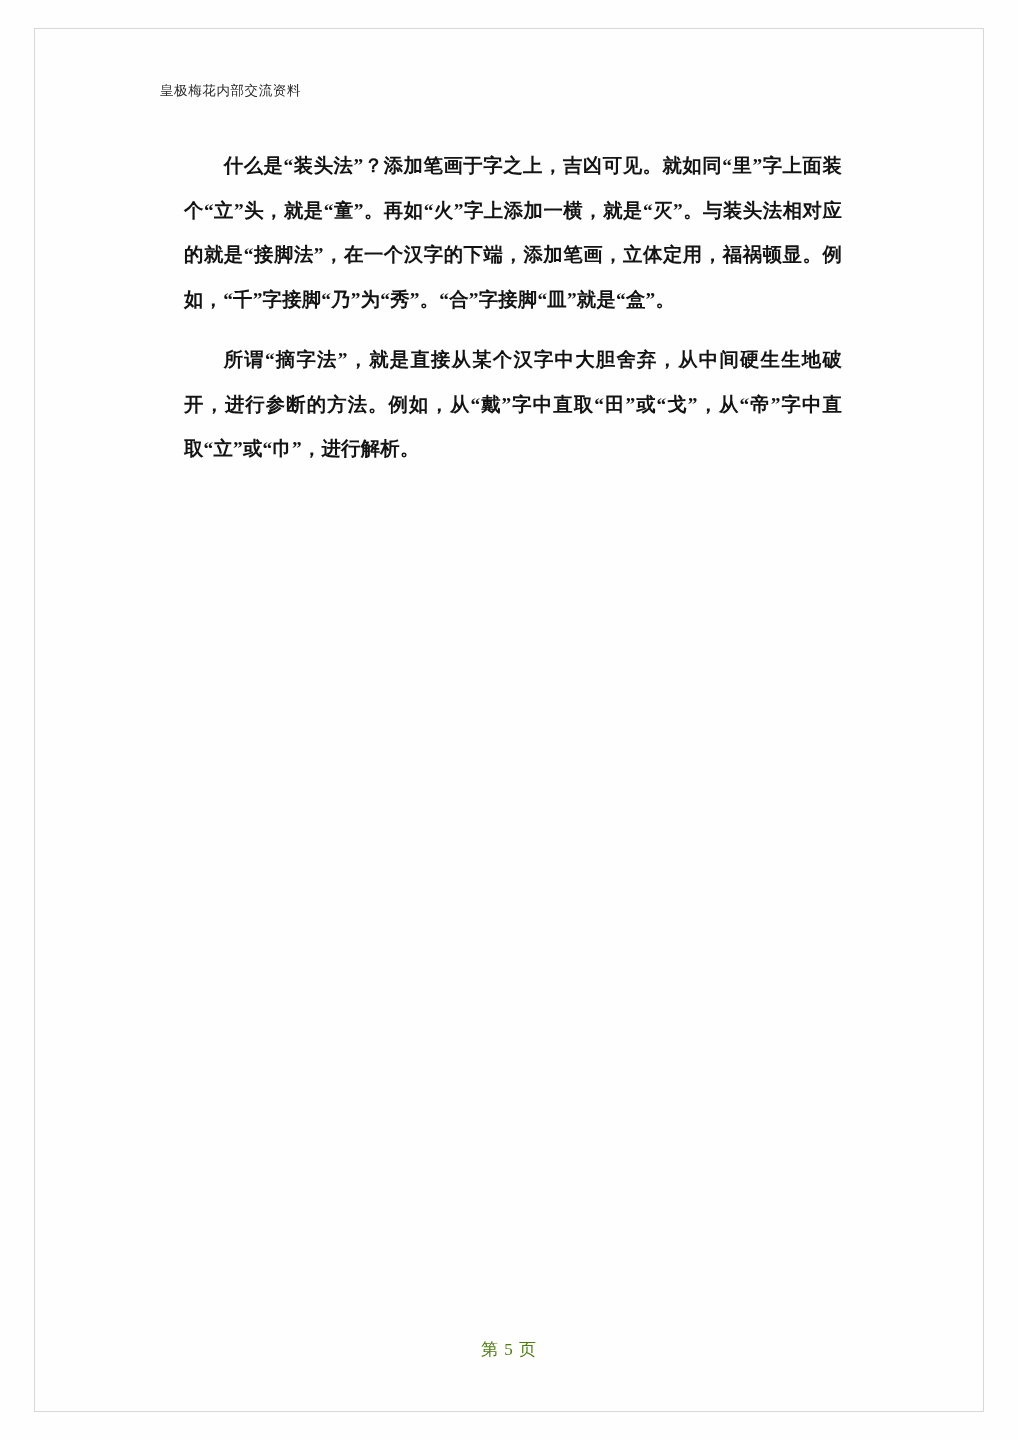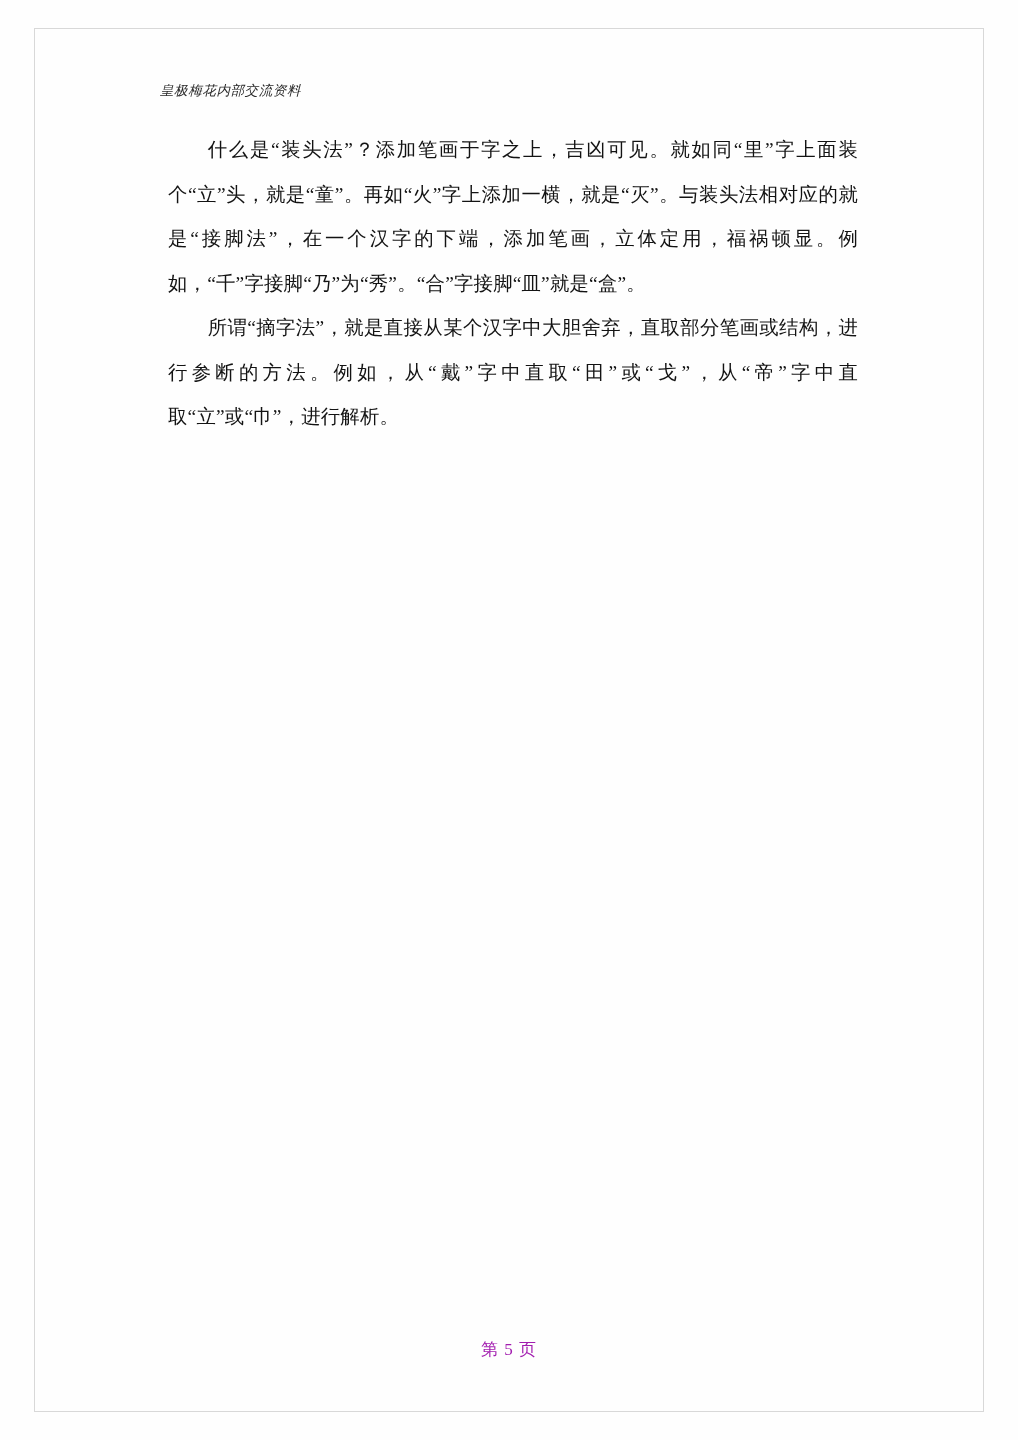--- a/index.html
+++ b/index.html
@@ -36,60 +36,60 @@
   }
   .header-label {
     position: absolute;
     left: 160px;
     top: 82px;
     font-size: 13.5px;
     letter-spacing: 0.6px;
     color: #2a2a2a;
     font-family: "Liberation Serif", "DejaVu Serif", serif;
     white-space: nowrap;
-    font-style: italic;
   }
   .body-text {
     position: absolute;
     left: 168px;
     top: 128px;
     width: 690px;
     font-size: 19.4px;
     line-height: 44.5px;
     color: #131313;
     text-align: justify;
     text-justify: inter-character;
     letter-spacing: 0.2px;
   }
   .para {
-    margin: 0;
+    margin: 16px;
     text-indent: 2.05em;
     text-align: justify;
     text-justify: inter-character;
+    font-weight: bold;
   }
   .footer {
     position: absolute;
     left: 0;
     top: 1338px;
     width: 1018px;
     text-align: center;
     font-size: 17px;
-    color: #a21caf;
+    color: #4d7c0f;
     letter-spacing: 1px;
   }
 </style>
 </head>
 <body>
 
 <div class="page">
 
   <div class="page-frame"></div>
 
   <div class="header-label">皇极梅花内部交流资料</div>
 
   <div class="body-text">
     <p class="para">什么是“装头法”？添加笔画于字之上，吉凶可见。就如同“里”字上面装个“立”头，就是“童”。再如“火”字上添加一横，就是“灭”。与装头法相对应的就是“接脚法”，在一个汉字的下端，添加笔画，立体定用，福祸顿显。例如，“千”字接脚“乃”为“秀”。“合”字接脚“皿”就是“盒”。</p>
-    <p class="para">所谓“摘字法”，就是直接从某个汉字中大胆舍弃，直取部分笔画或结构，进行参断的方法。例如，从“戴”字中直取“田”或“戈”，从“帝”字中直取“立”或“巾”，进行解析。</p>
+    <p class="para">所谓“摘字法”，就是直接从某个汉字中大胆舍弃，从中间硬生生地破开，进行参断的方法。例如，从“戴”字中直取“田”或“戈”，从“帝”字中直取“立”或“巾”，进行解析。</p>
   </div>
 
   <div class="footer">第 5 页</div>
 
 </div>
 
 </body></html>

